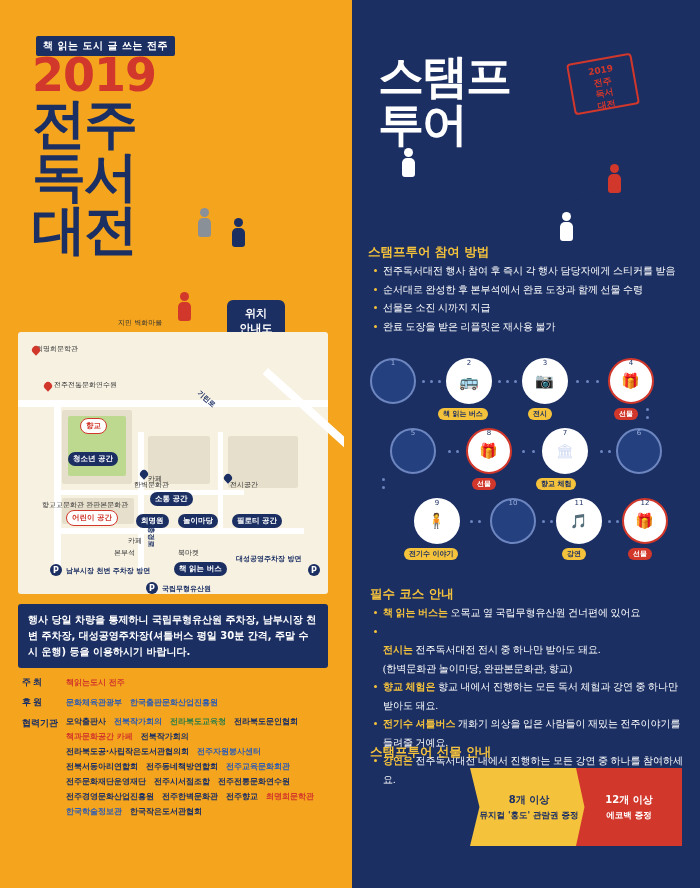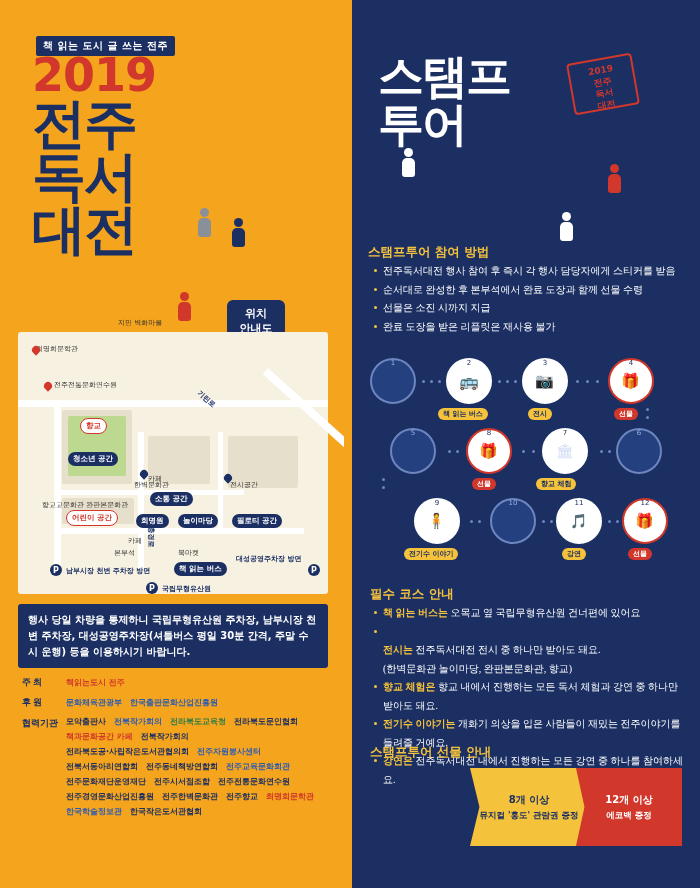--- a/index.html
+++ b/index.html
@@ -467,21 +467,21 @@
         <b>책 읽는 버스는</b><span> 오목교 옆 국립무형유산원 건너편에 있어요</span>
       </li>
       <li style="white-space:pre-line;">
         <b>전시는</b><span> 전주독서대전 전시 중 하나만 받아도 돼요.
 (한벽문화관 놀이마당, 완판본문화관, 향교)</span>
       </li>
       <li>
         <b>향교 체험은</b><span> 향교 내에서 진행하는 모든 독서 체험과 강연 중 하나만 받아도 돼요.</span>
       </li>
       <li>
-        <b>전기수 이야기는</b><span> 개화기 의상을 입은 사람들이 재밌는 전주이야기를 들려줄 거예요.</span>
+        <b>전기수 셔틀버스</b><span> 개화기 의상을 입은 사람들이 재밌는 전주이야기를 들려줄 거예요.</span>
       </li>
       <li>
         <b>강연은</b><span> 전주독서대전 내에서 진행하는 모든 강연 중 하나를 참여하세요.</span>
       </li>
     </ul>
 
     <div class="giftband-title">스탬프투어 선물 안내</div>
     <div class="gift-box">
       <div class="chev c2">
         <span class="amt">8개 이상</span>

